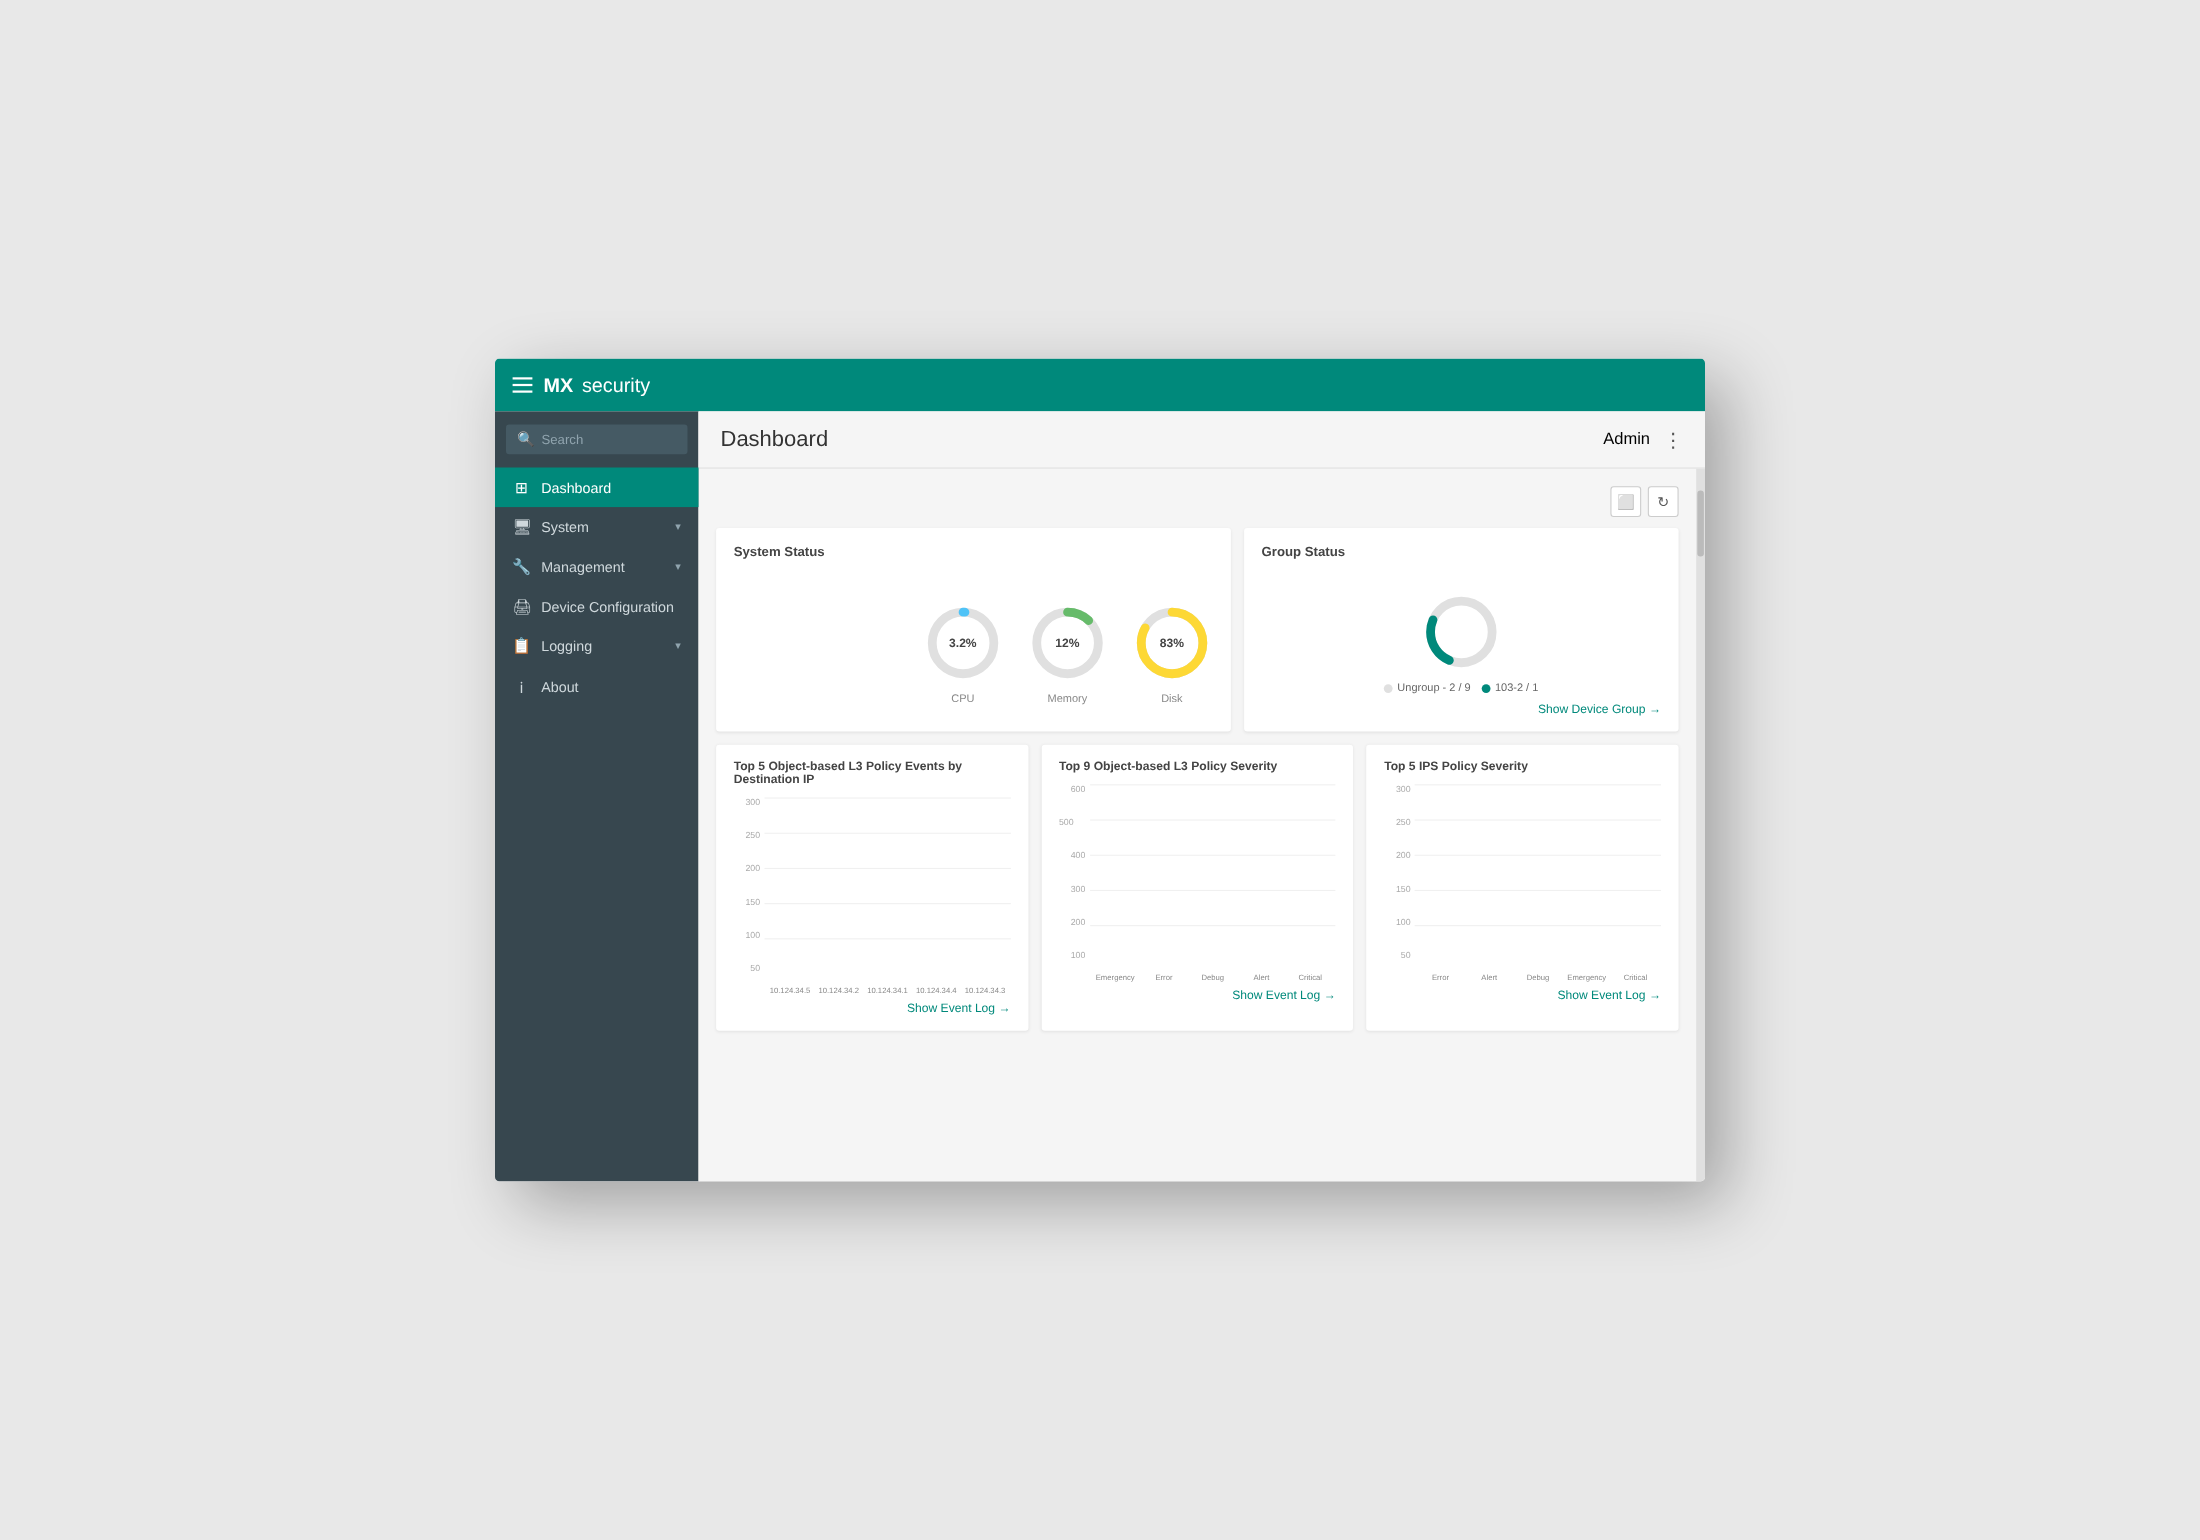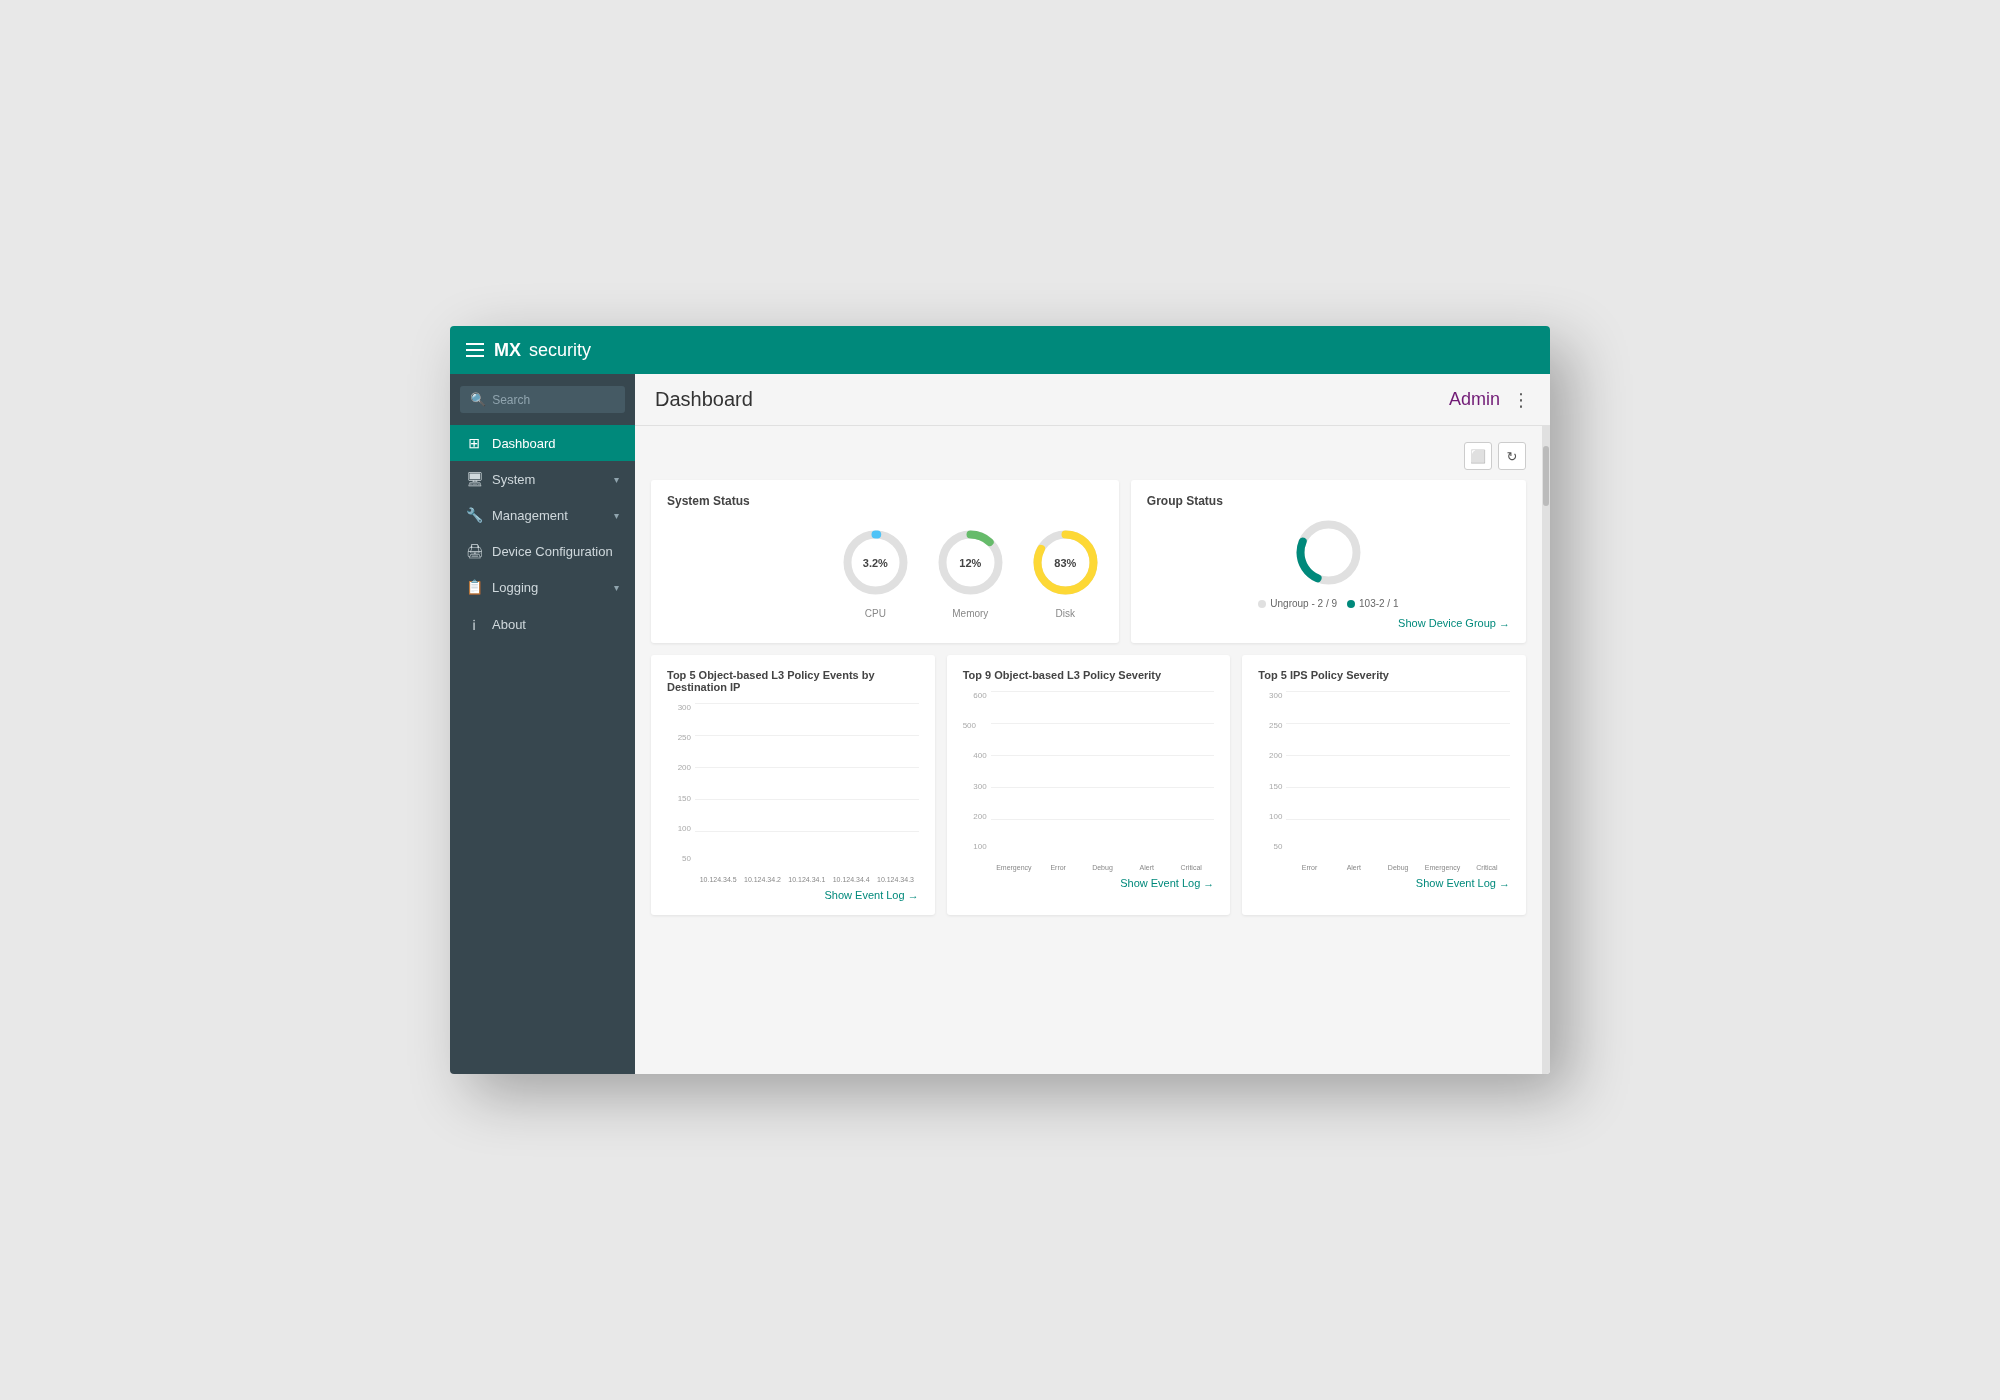--- a/index.html
+++ b/index.html
@@ -148,22 +148,22 @@
       font-size: 20px;
       font-weight: 400;
       color: #333;
     }
     .header-right {
       display: flex;
       align-items: center;
       gap: 12px;
     }
     .admin-label {
-      font-size: 18px;
-      color: #701a75;
+      font-size: 15px;
+      color: #000000;
     }
     .more-icon {
       cursor: pointer;
       color: #555;
       font-size: 18px;
     }
     .header-icon-btn {
       width: 28px;
       height: 28px;
       border: 1px solid #ccc;
@@ -193,21 +193,21 @@
     .card {
       background: white;
       border-radius: 3px;
       padding: 14px 16px;
       box-shadow: 0 1px 3px rgba(0,0,0,0.08);
     }
     .card-title {
       font-size: 12px;
       font-weight: 600;
       color: #444;
-      margin-bottom: 7px;
+      margin-bottom: 29px;
     }
 
     
     .system-status-card {
       flex: 1.2;
     }
     .gauges-row {
       display: flex;
       gap: 20px;
       justify-content: flex-end;

